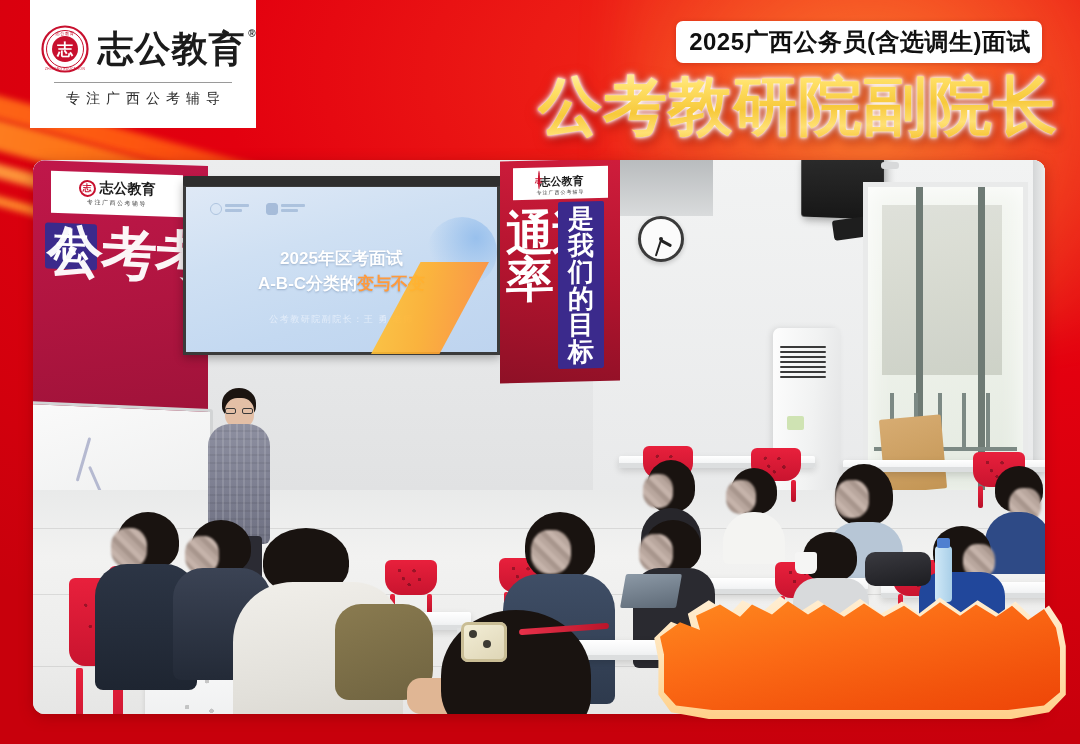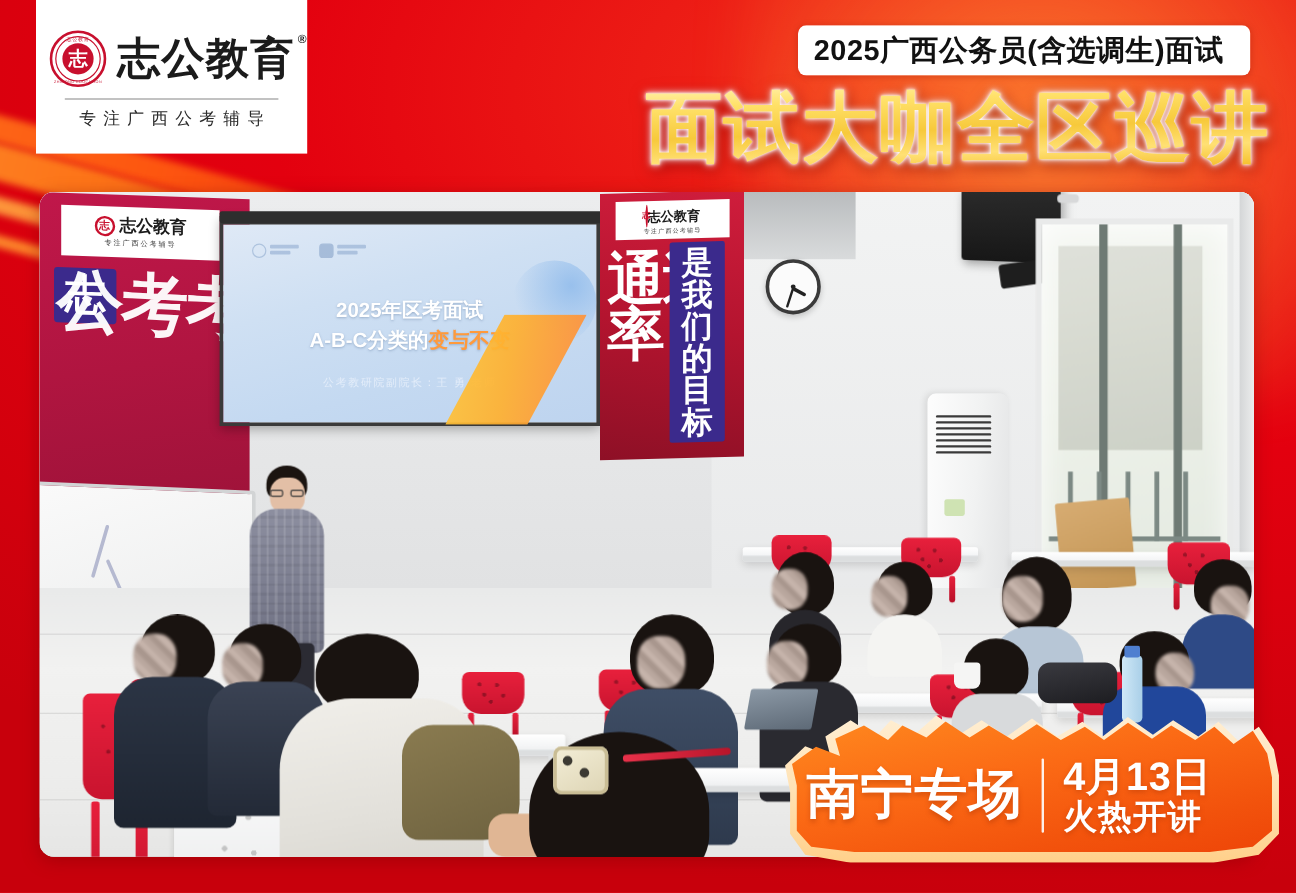--- a/index.html
+++ b/index.html
@@ -70,21 +70,21 @@
   
   #subtitle-bar{
     position:absolute; right:38px; top:21px; height:42px; z-index:7;
     display:flex; align-items:stretch;
     border-radius:7px; overflow:hidden;
     box-shadow:0 1px 5px rgba(120,0,0,.25);
   }
   #subtitle-main{
     background:#fff; color:#111;
     font-size:24px; font-weight:bold; letter-spacing:.5px;
-    display:flex; align-items:center; padding:0 22px 0 13px; white-space:nowrap;
+    display:flex; align-items:center; padding:0 11px 0 13px; white-space:nowrap;
   }
   #subtitle-tag{
     background:#E3000F; color:#fff;
     font-size:24px; font-weight:bold; letter-spacing:1px;
     display:flex; align-items:center; padding:0 13px; white-space:nowrap;
     border-radius:0 7px 7px 0;
   }
 
   
   #headline{
@@ -454,21 +454,21 @@
       </span>
     </div>
     <div class="logo-rule"></div>
     <div class="slogan">专注广西公考辅导</div>
   </div>
 
   <div id="subtitle-bar">
     <div id="subtitle-main">2025广西公务员(含选调生)面试</div>
   </div>
 
-  <div id="headline">面试大咖全区巡讲</div>
+  <div id="headline">公考教研院副院长</div>
 
   <div id="photo-frame">
     <div id="photo">
 
       <div class="wall"></div>
       <div class="wall-right"></div>
       <div class="ceiling-shadow"></div>
       <div class="door-edge"></div>
 
       <div class="banner-left">
@@ -758,23 +758,15 @@
       <div class="sf" style="left:590px;top:414px;width:56px;height:34px;background:linear-gradient(170deg,#8c99a6,#5e6a77);border-radius:2px;transform:skewX(-10deg);"></div>
 
       <div class="sf" style="left:486px;top:466px;width:90px;height:6px;background:linear-gradient(90deg,#e8314a,#b9152a);border-radius:3px;transform:rotate(-4deg);"></div>
 
     </div>
   </div>
 
   <div id="flame-badge">
     <div class="flame-outline"></div>
     <div class="flame-fill"></div>
-    <div class="flame-content">
-      <div id="badge-city">南宁专场</div>
-      <div class="badge-div"></div>
-      <div class="badge-right">
-        <div id="badge-date">4月13日</div>
-        <div id="badge-action">火热开讲</div>
-      </div>
-    </div>
   </div>
 
 </div>
 
 </body></html>

